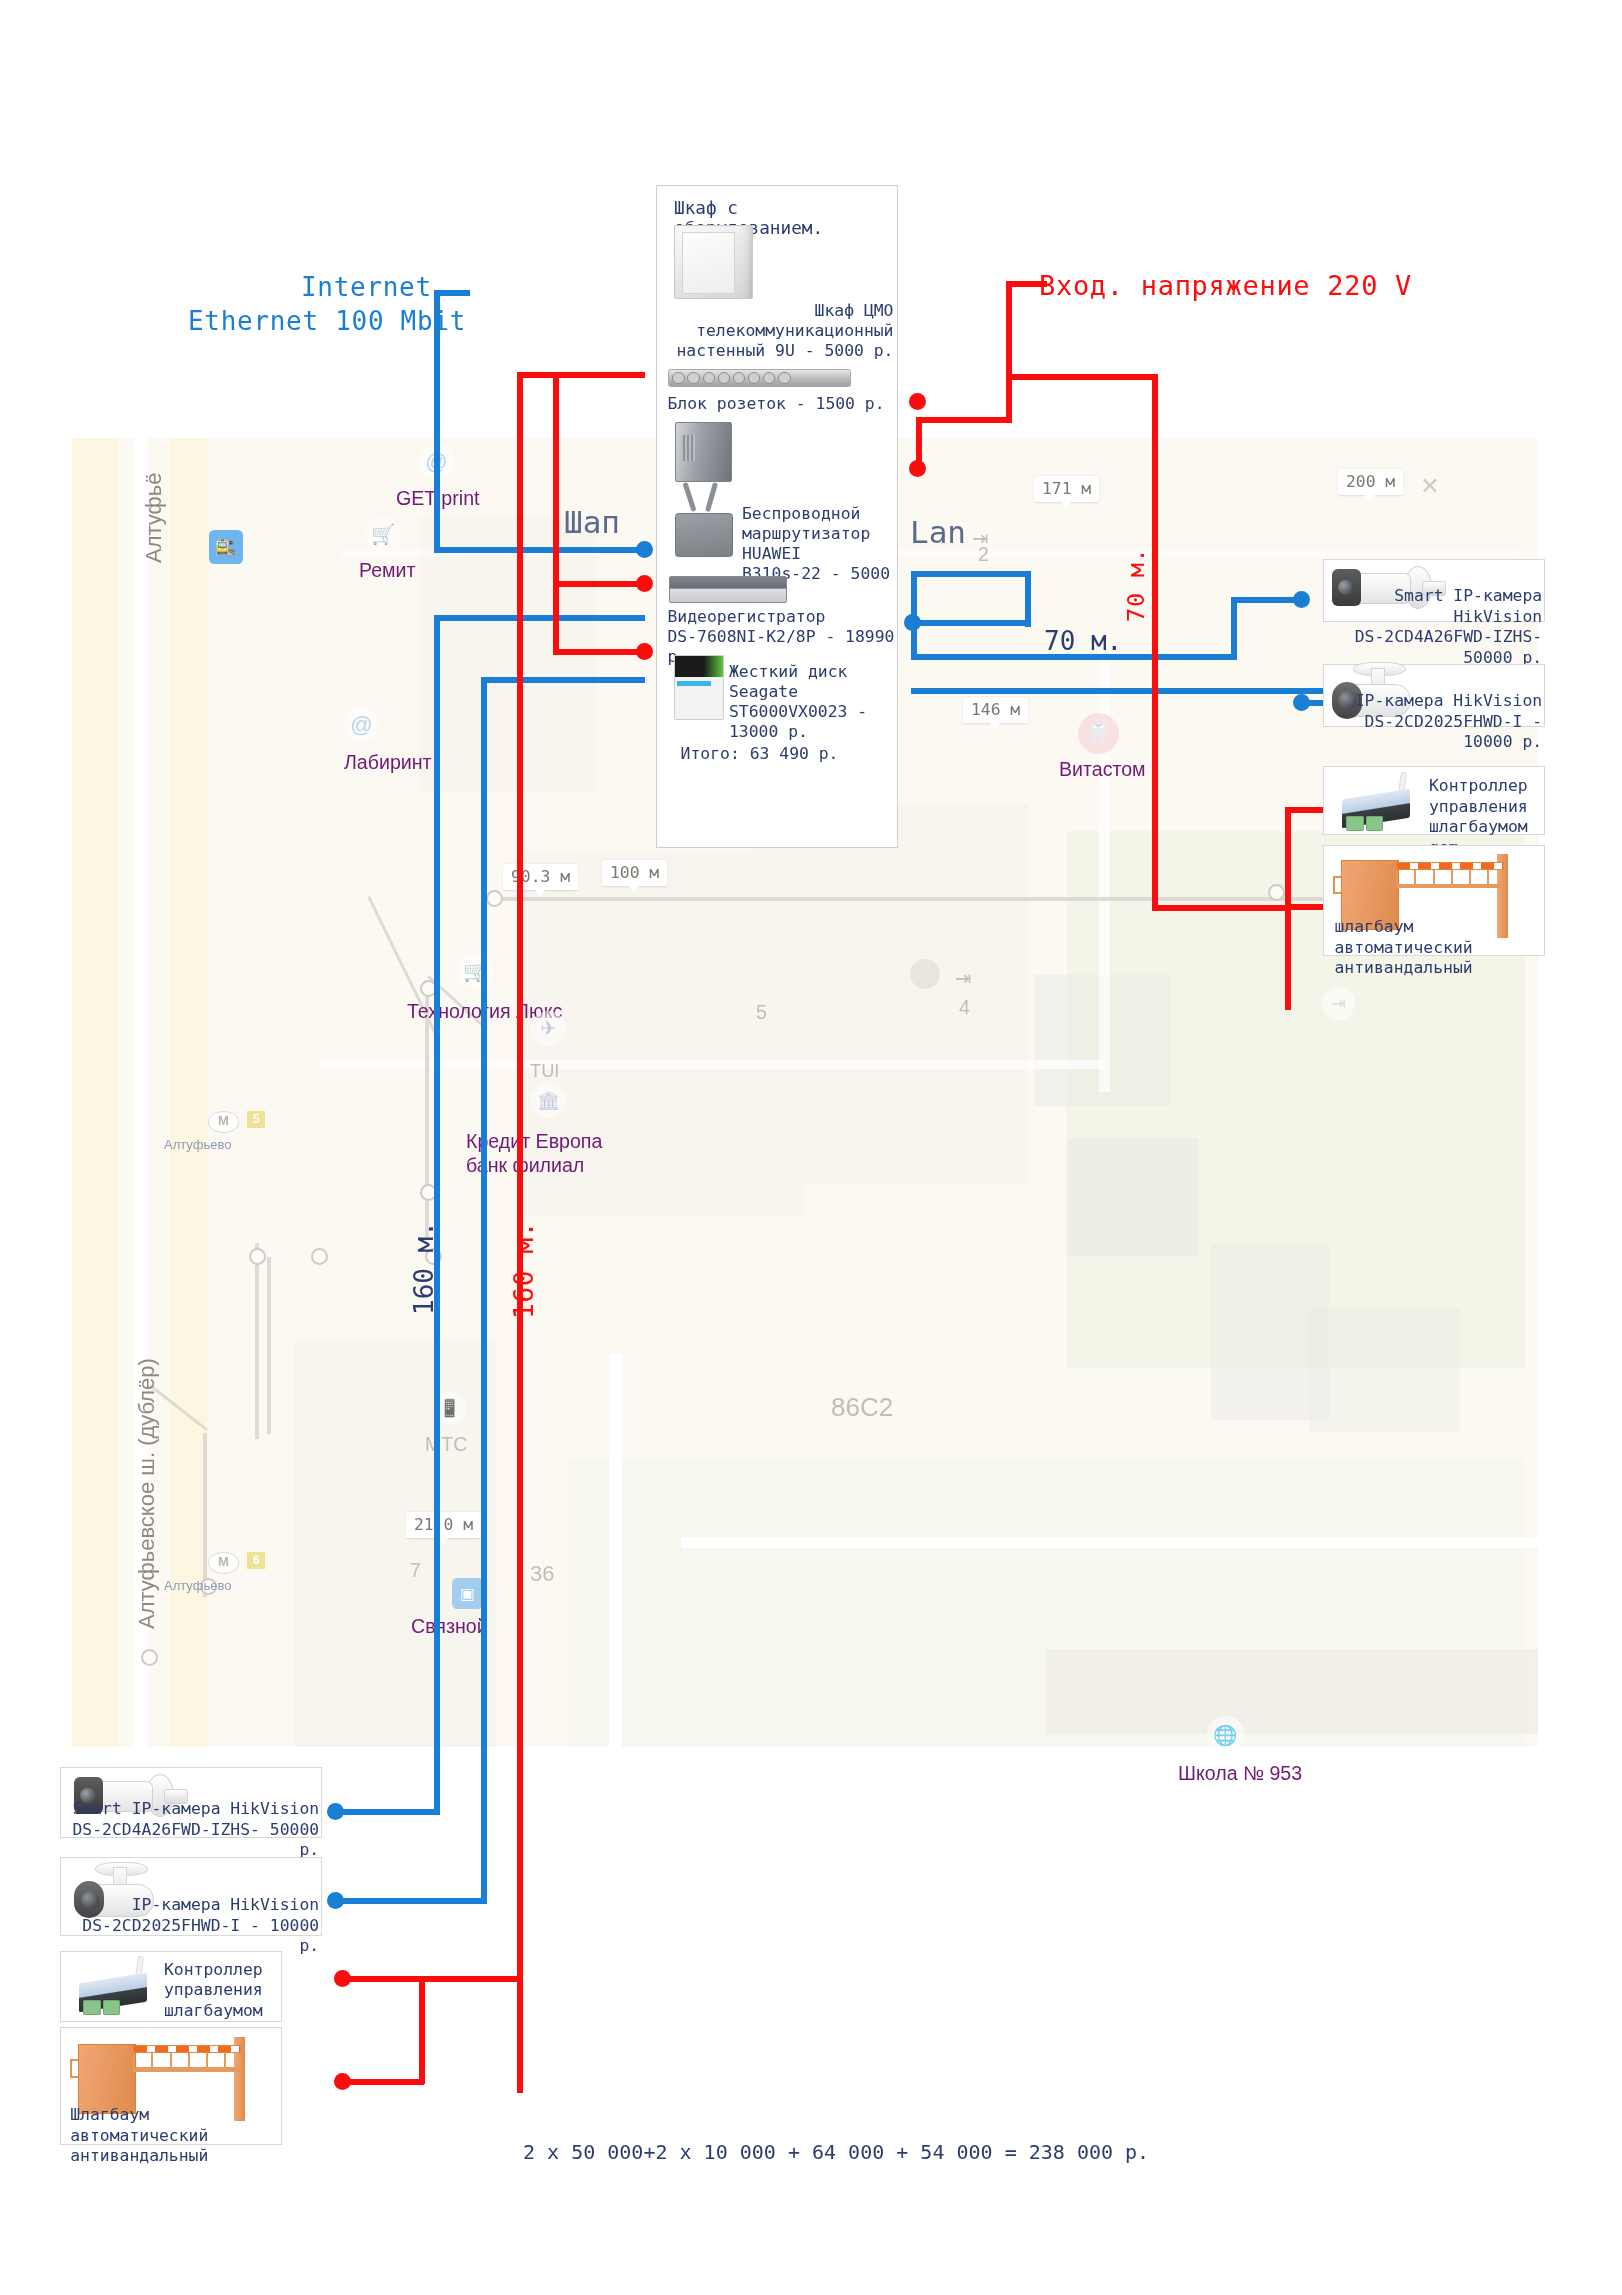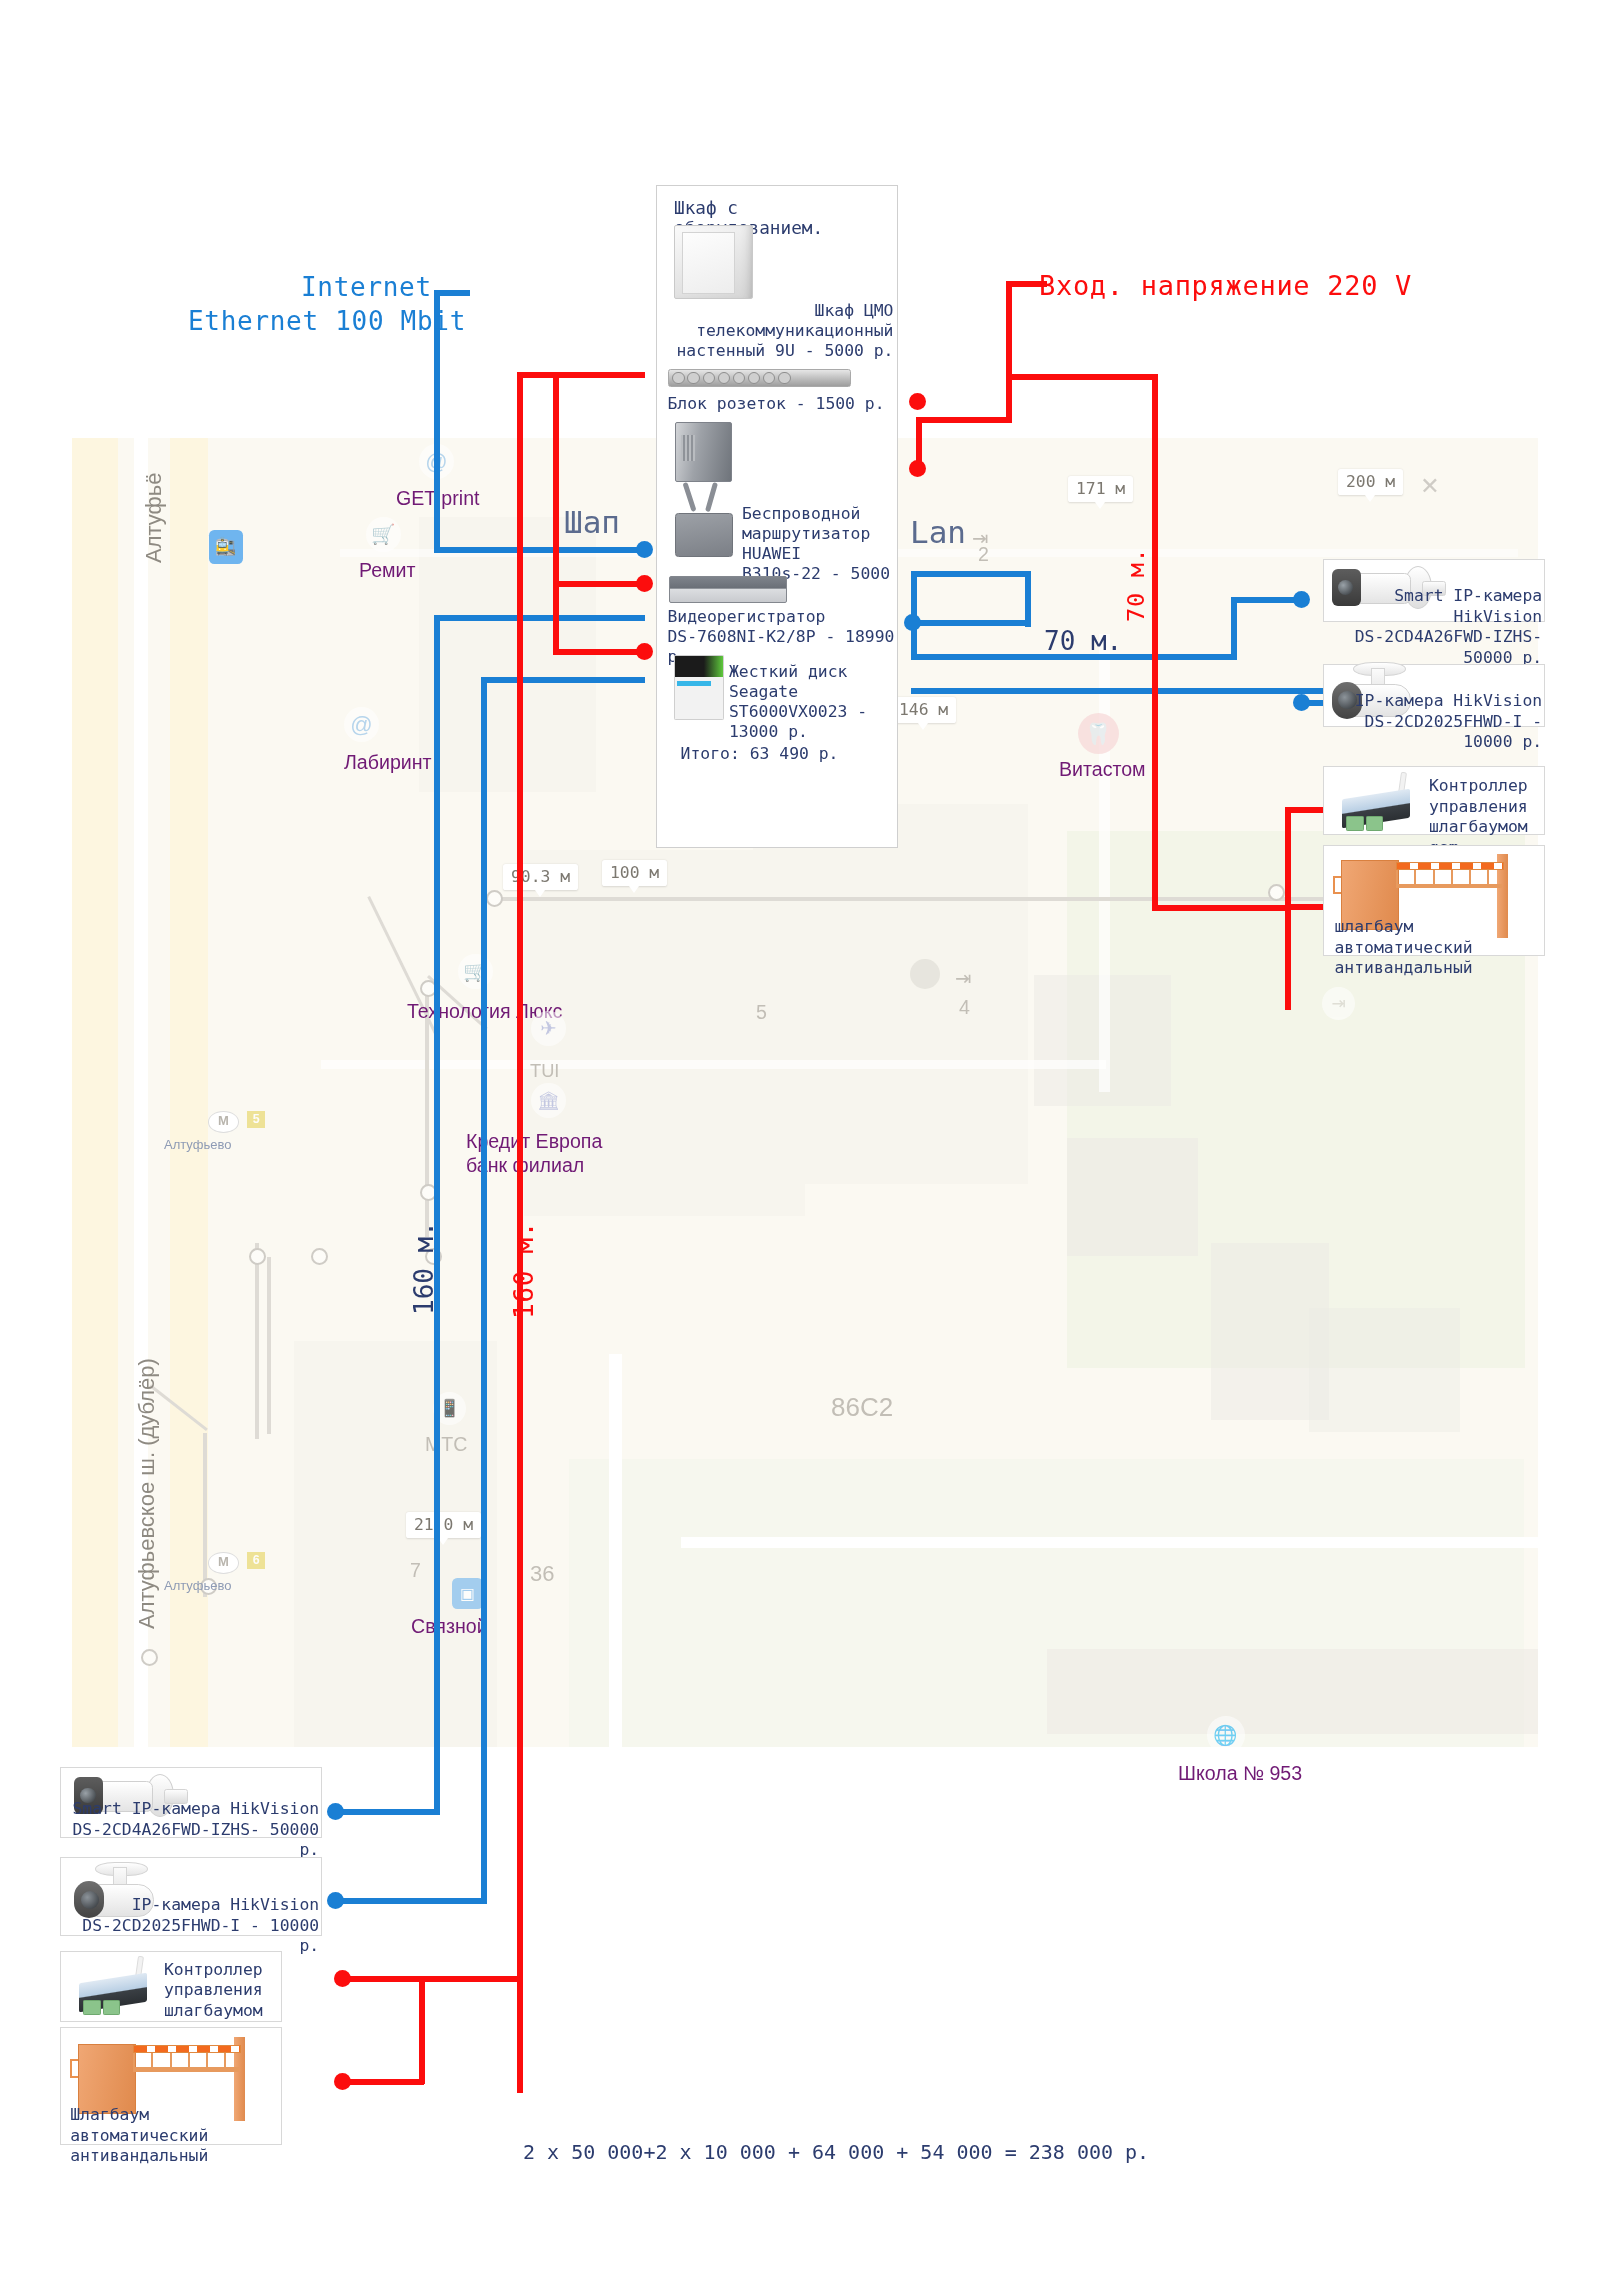--- a/index.html
+++ b/index.html
@@ -393,23 +393,23 @@
   <div class="node" style="left:1196px;top:446px;"></div>
   <div class="node" style="left:348px;top:542px;"></div>
   <div class="node" style="left:348px;top:746px;"></div>
   <div class="node" style="left:177px;top:810px;"></div>
   <div class="node" style="left:239px;top:810px;"></div>
   <div class="node" style="left:353px;top:810px;"></div>
   <div class="node" style="left:128px;top:1140px;"></div>
   <div class="node" style="left:69px;top:1211px;"></div>
 </div>
 
-<div class="callout" style="left:1034px;top:476px;margin-left:34px;"><span>171 м</span></div>
+<div class="callout" style="left:1034px;top:476px;"><span>171 м</span></div>
 <div class="callout" style="left:1338px;top:469px;"><span>200 м</span></div>
-<div class="callout" style="left:891px;top:697px;"><span>146 м</span></div>
+<div class="callout" style="left:963px;top:697px;"><span>146 м</span></div>
 <div class="callout" style="left:503px;top:864px;"><span>90.3 м</span></div>
 <div class="callout" style="left:602px;top:860px;"><span>100 м</span></div>
 <div class="callout" style="left:406px;top:1512px;"><span>21.0 м</span></div>
 <div style="position:absolute;left:1420px;top:472px;color:#cfccc6;font-size:23.6px;font-family:'Liberation Sans',sans-serif;">✕</div>
 
 <div class="vert-street" style="left:141px;top:563px;font-size:22px;">Алтуфьё</div>
 <div class="vert-street" style="left:134px;top:1629px;font-size:22px;">Алтуфьевское ш. (дублёр)</div>
 
 <div class="map-label" style="left:396px;top:487px;font-size:19.6px;">GET print</div>
 <div class="map-label" style="left:359px;top:559px;font-size:19.6px;">Ремит</div>

